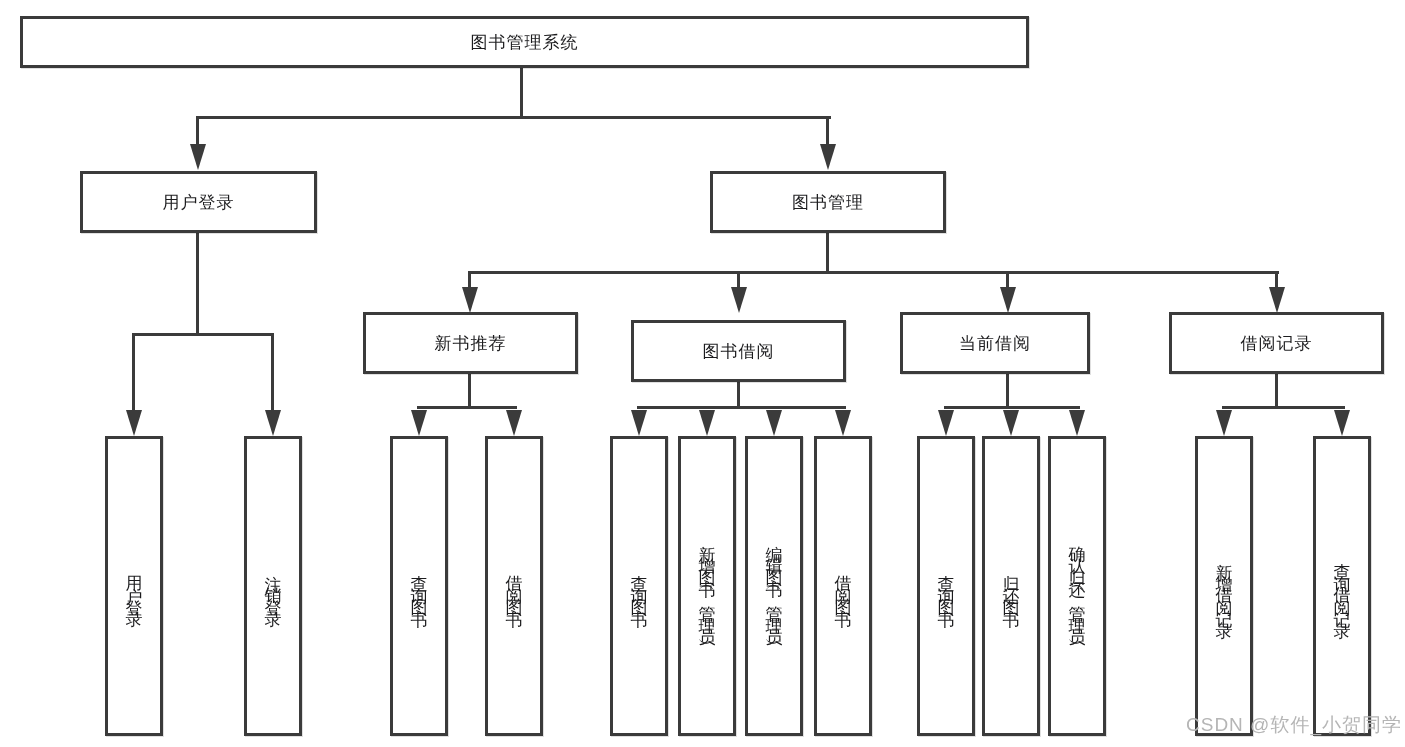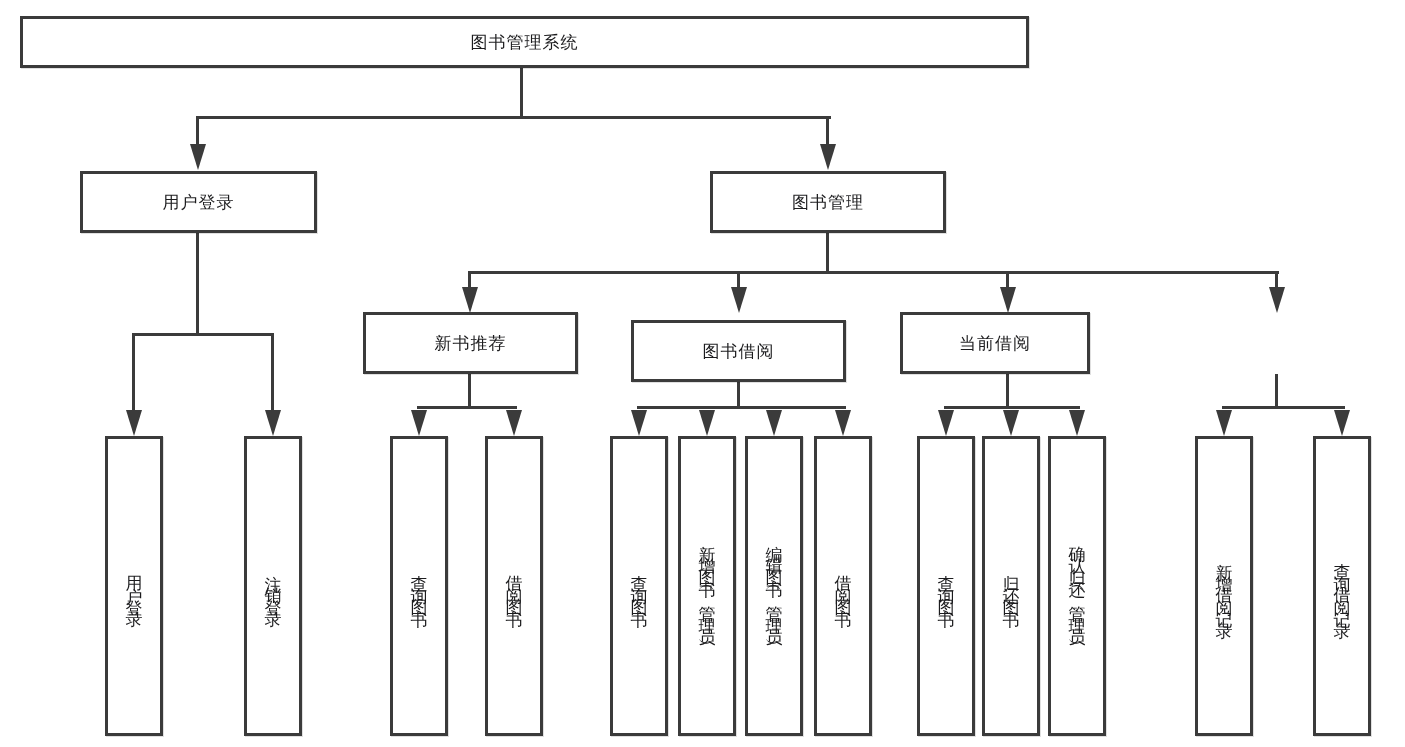--- a/index.html
+++ b/index.html
@@ -181,33 +181,35 @@
   <div class="arrow" id="a19"></div>
 
   <div class="box" id="n-root">图书管理系统</div>
 
   <div class="box" id="n-user-login">用户登录</div>
   <div class="box" id="n-book-management">图书管理</div>
 
   <div class="box" id="n-new-book-rec">新书推荐</div>
   <div class="box" id="n-book-borrow">图书借阅</div>
   <div class="box" id="n-current-borrow">当前借阅</div>
+  <div class="box" id="n-borrow-records">借阅记录</div>
 
   <div class="box vbox leaf" id="n-leaf-user-login">用户登录</div>
   <div class="box vbox leaf" id="n-leaf-logout">注销登录</div>
 
   <div class="box vbox leaf" id="n-nbr-query-books">查询图书</div>
   <div class="box vbox leaf" id="n-nbr-borrow-books">借阅图书</div>
 
   <div class="box vbox leaf" id="n-bb-query-books">查询图书</div>
   <div class="box vbox leaf" id="n-bb-add-books">新增图书（管理员）</div>
   <div class="box vbox leaf" id="n-bb-edit-books">编辑图书（管理员）</div>
   <div class="box vbox leaf" id="n-bb-borrow-books">借阅图书</div>
 
   <div class="box vbox leaf" id="n-cb-query-books">查询图书</div>
   <div class="box vbox leaf" id="n-cb-return-books">归还图书</div>
   <div class="box vbox leaf" id="n-cb-confirm-return">确认归还（管理员）</div>
 
   <div class="box vbox leaf" id="n-br-add-record">新增借阅记录</div>
   <div class="box vbox leaf" id="n-br-query-record">查询借阅记录</div>
 
+  <div class="watermark">CSDN @软件_小贺同学</div>
 
 </div>
 
 </body></html>

